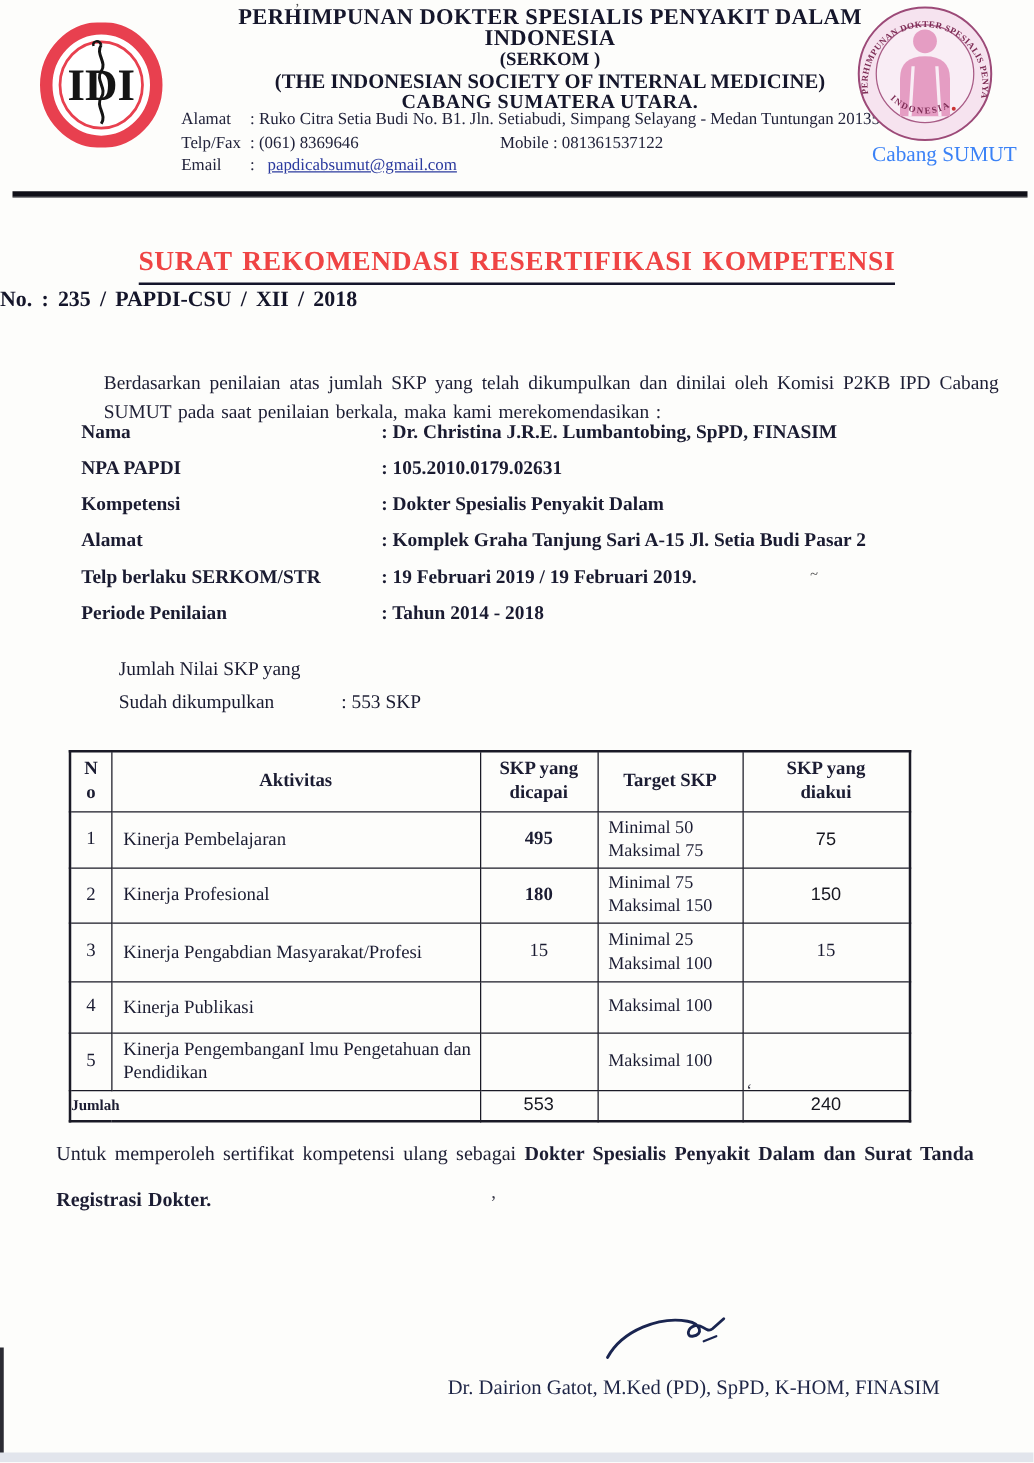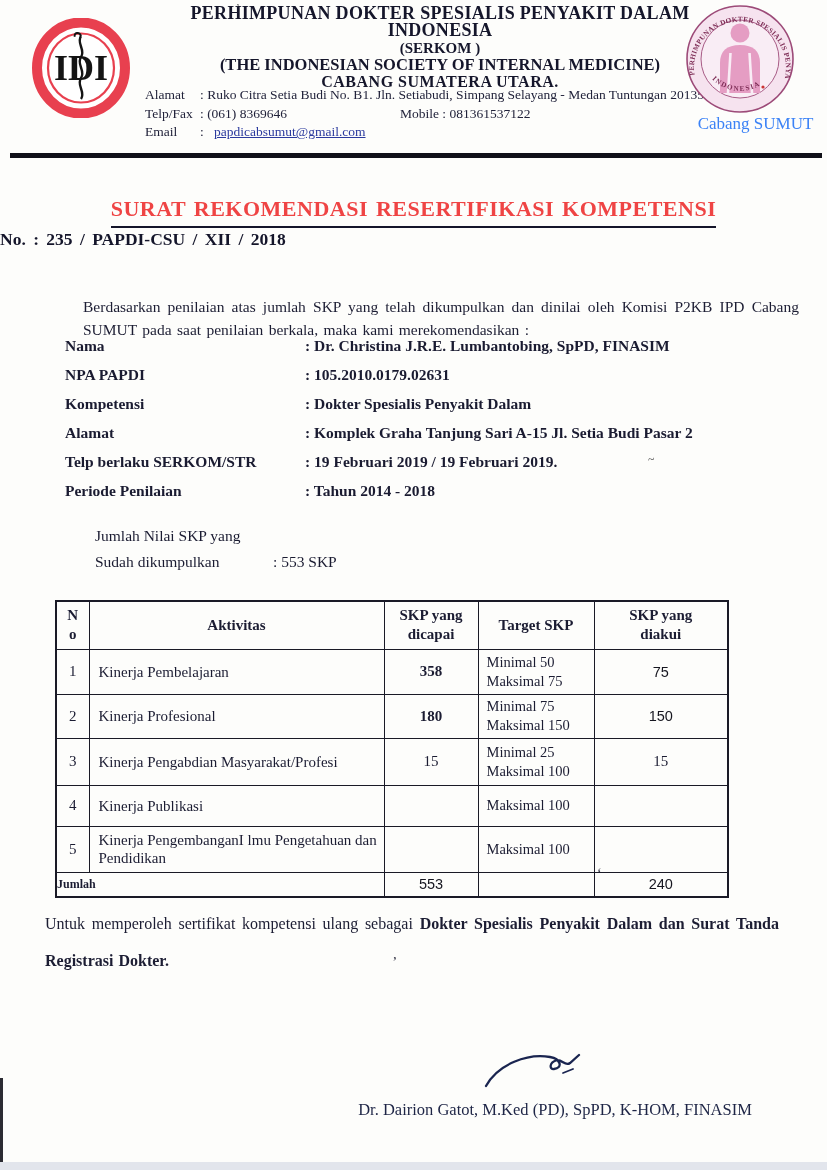--- a/index.html
+++ b/index.html
@@ -188,21 +188,21 @@
         <th class="h">Aktivitas</th>
         <th class="h">SKP yang
 dicapai</th>
         <th class="h">Target SKP</th>
         <th class="h">SKP yang
 diakui</th>
       </tr>
       <tr style="height:45px">
         <td class="no">1</td>
         <td class="akt">Kinerja Pembelajaran</td>
-        <td class="num b-serif">358</td>
+        <td class="num b-serif">495</td>
         <td class="tgt">Minimal 50
 Maksimal 75</td>
         <td class="num b-sans">75</td>
       </tr>
       <tr style="height:44px">
         <td class="no">2</td>
         <td class="akt">Kinerja Profesional</td>
         <td class="num b-serif">180</td>
         <td class="tgt">Minimal 75
 Maksimal 150</td>

